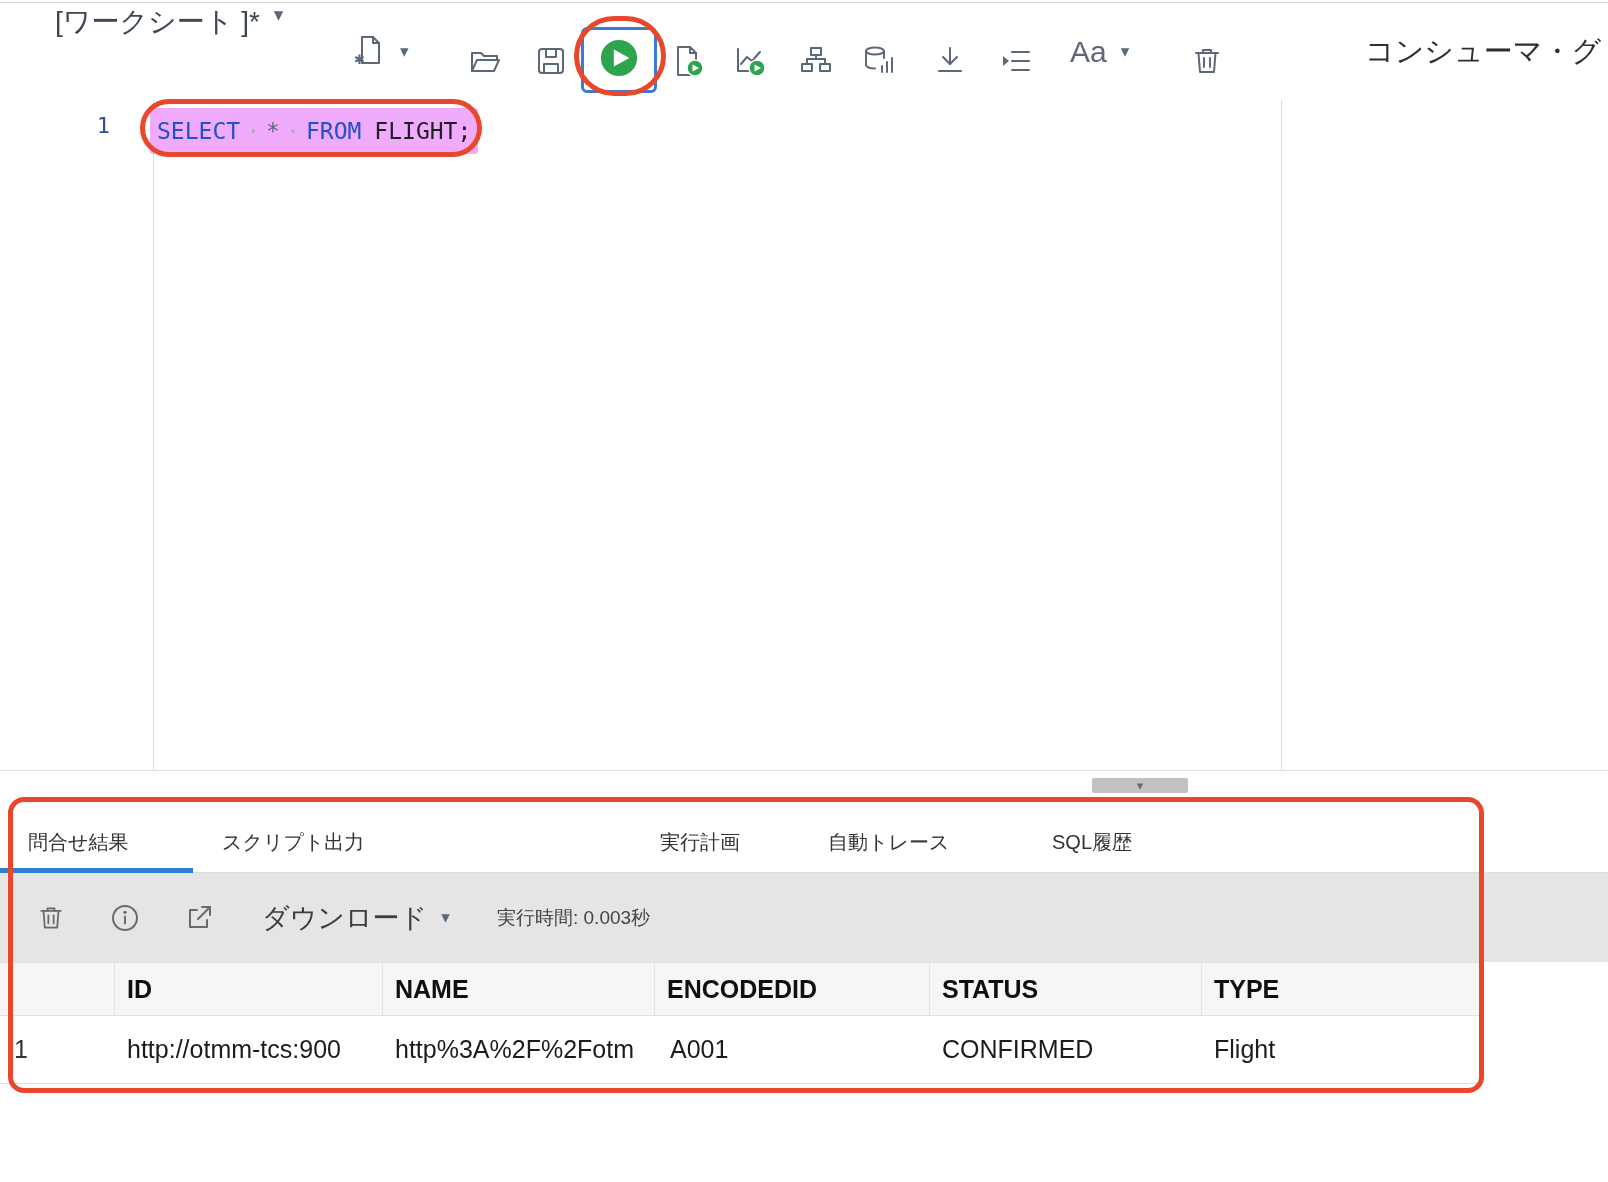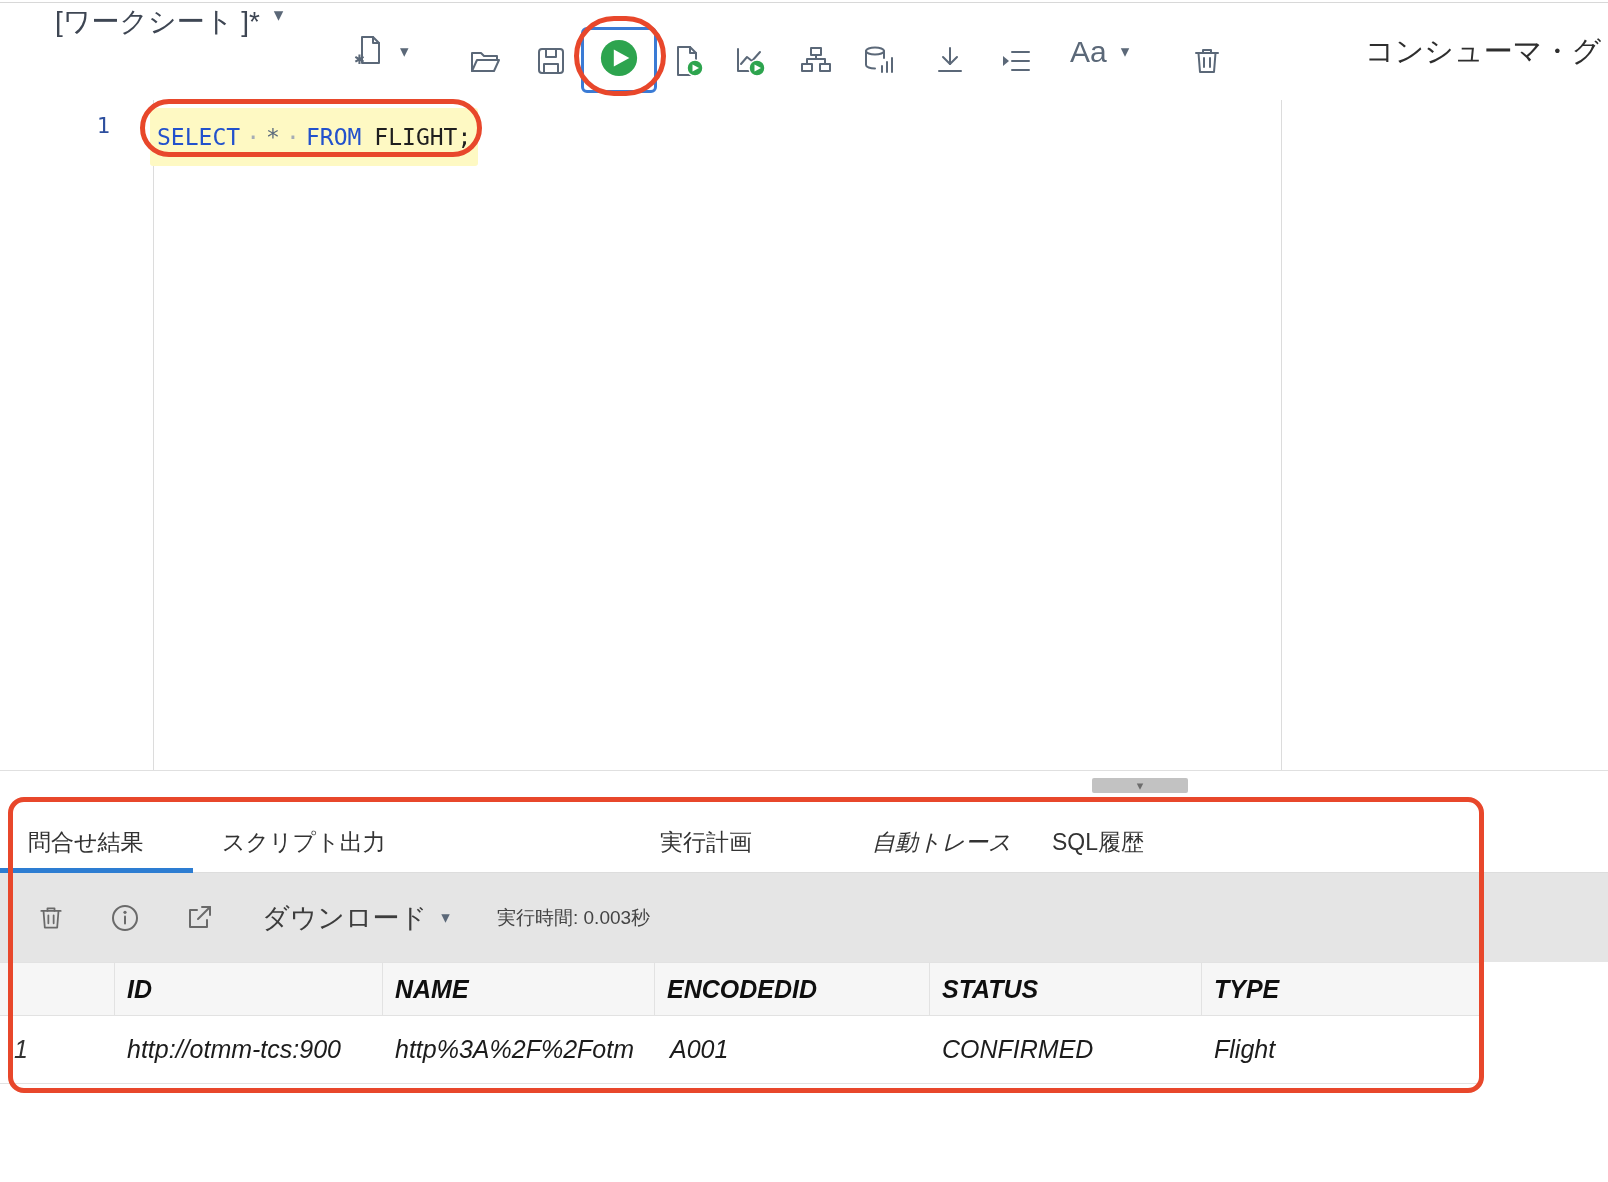--- a/index.html
+++ b/index.html
@@ -22,48 +22,48 @@
                  font-size:29px;color:#2e2e2e;white-space:nowrap;width:243px;overflow:hidden;}
 
   
   .editor{position:absolute;top:100px;left:0;width:1608px;height:670px;background:#fff;}
   .gutter-line{position:absolute;left:153px;top:0;width:1px;height:670px;background:#dcdcdc;}
   .editor-right-line{position:absolute;left:1281px;top:0;width:1px;height:670px;background:#dcdcdc;}
   .line-num{position:absolute;left:0;top:13px;width:110px;text-align:right;
             font-family:"DejaVu Sans Mono", monospace;font-size:22px;color:#2d4f9e;}
   .code-line{position:absolute;left:150px;top:8px;font-family:"DejaVu Sans Mono", monospace;
              font-size:23px;white-space:nowrap;cursor:text;}
-  .code-sel{background:#fef9c3;border-radius:3px;padding:16px 7px;display:inline-block;}
+  .code-sel{background:#f0abfc;border-radius:3px;padding:10px 7px;display:inline-block;}
   .tok-kw{color:#2251cc;}
   .tok-op{color:#5b6b7d;}
   .tok-id{color:#1f1f1f;}
   .ws{display:inline-block;width:26px;text-align:center;}
   .ws::before{content:"·";color:#a6adb5;}
   .sp{display:inline-block;width:13px;}
 
   
   .split-line{position:absolute;top:770px;left:0;width:1608px;height:1px;background:#e0e0e0;}
   .split-handle{position:absolute;top:778px;left:1092px;width:96px;height:15px;background:#c2c2c2;
                 border-radius:2px;display:flex;align-items:center;justify-content:center;
                 color:#6d6d6d;font-size:13px;cursor:row-resize;}
 
   
   .tabs-bar{position:absolute;top:812px;left:0;width:1608px;height:60px;border-bottom:1px solid #ddd;background:#fff;}
-  .rtab{position:absolute;top:0;height:60px;display:flex;align-items:center;font-size:23px;color:#333;cursor:pointer;white-space:nowrap;}
+  .rtab{position:absolute;top:0;height:60px;display:flex;align-items:center;font-size:20px;color:#333;cursor:pointer;white-space:nowrap;}
   .tab-underline{position:absolute;left:0;bottom:-1px;width:193px;height:5px;background:#2d7dd2;}
 
   .res-toolbar{position:absolute;top:873px;left:0;width:1608px;height:89px;background:#e5e5e5;}
   .rico{position:absolute;top:30px;width:30px;height:30px;cursor:pointer;}
   .dl-group{position:absolute;left:262px;top:0;height:89px;display:flex;align-items:center;cursor:pointer;
             font-size:27px;color:#3d3d3d;}
   .exec-time{position:absolute;left:497px;top:0;height:89px;display:flex;align-items:center;
              font-size:19px;color:#444;}
 
   .results-table{position:absolute;top:962px;left:0;width:1481px;font-size:25px;}
-  .tr{display:flex;box-sizing:border-box;font-style:italic;}
+  .tr{display:flex;box-sizing:border-box;}
   .thead{background:#f6f6f6;border-top:1px solid #e2e2e2;border-bottom:1px solid #e2e2e2;height:54px;
          font-weight:bold;color:#0f0f0f;}
   .tbody-row{height:68px;background:#fff;border-bottom:1px solid #e2e2e2;color:#1c1c1c;}
   .td{display:flex;align-items:center;padding:0 12px;overflow:hidden;white-space:nowrap;box-sizing:border-box;}
   .thead .td{border-right:1px solid #e2e2e2;}
   .w0{width:115px;}.w1{width:268px;}.w2{width:275px;}.w3{width:272px;}.w4{width:272px;}.w5{width:279px;}
   .rownum{color:#333;padding-left:14px;}
 
   
   .ann{position:absolute;border:5px solid #e8472b;pointer-events:none;z-index:60;box-sizing:border-box;}
@@ -216,21 +216,21 @@
 
   <div class="split-line"></div>
   <div class="split-handle">
     <span>▾</span>
   </div>
 
   <div class="tabs-bar">
     <div class="rtab" style="left:28px;">問合せ結果</div>
     <div class="rtab" style="left:222px;">スクリプト出力</div>
     <div class="rtab" style="left:660px;">実行計画</div>
-    <div class="rtab" style="left:872px;font-style:italic;">自動トレース</div>
+    <div class="rtab" style="left:828px;">自動トレース</div>
     <div class="rtab" style="left:1052px;">SQL履歴</div>
     <div class="tab-underline"></div>
   </div>
 
   <div class="res-toolbar">
     <div class="rico" style="left:36px;">
       <span>
         <svg width="30" height="30" viewBox="0 0 34 34" fill="none" stroke="#6a6a6a" stroke-width="2" stroke-linecap="round" stroke-linejoin="round">
           <path d="M6 9 h22"></path>
             <path d="M13 9 V6 h8 v3"></path>

